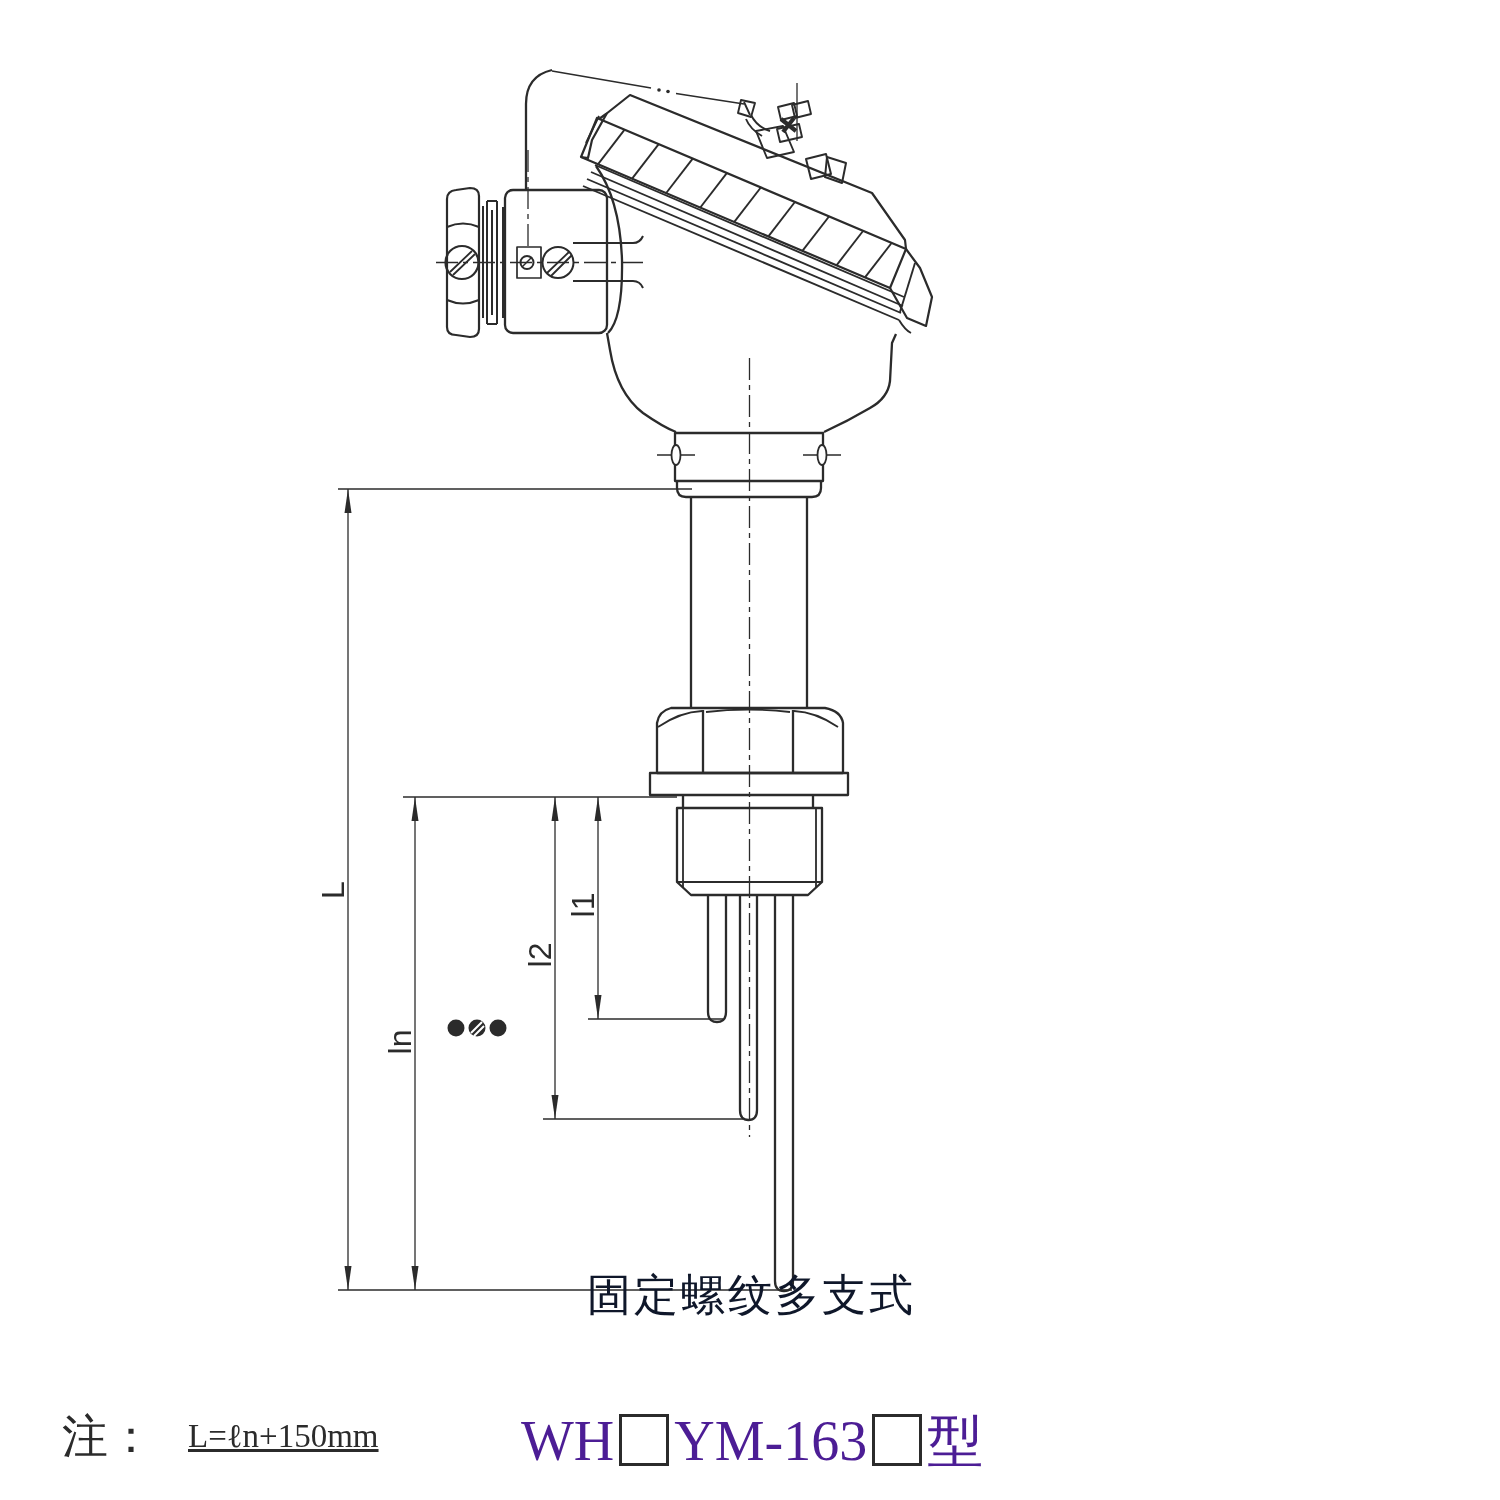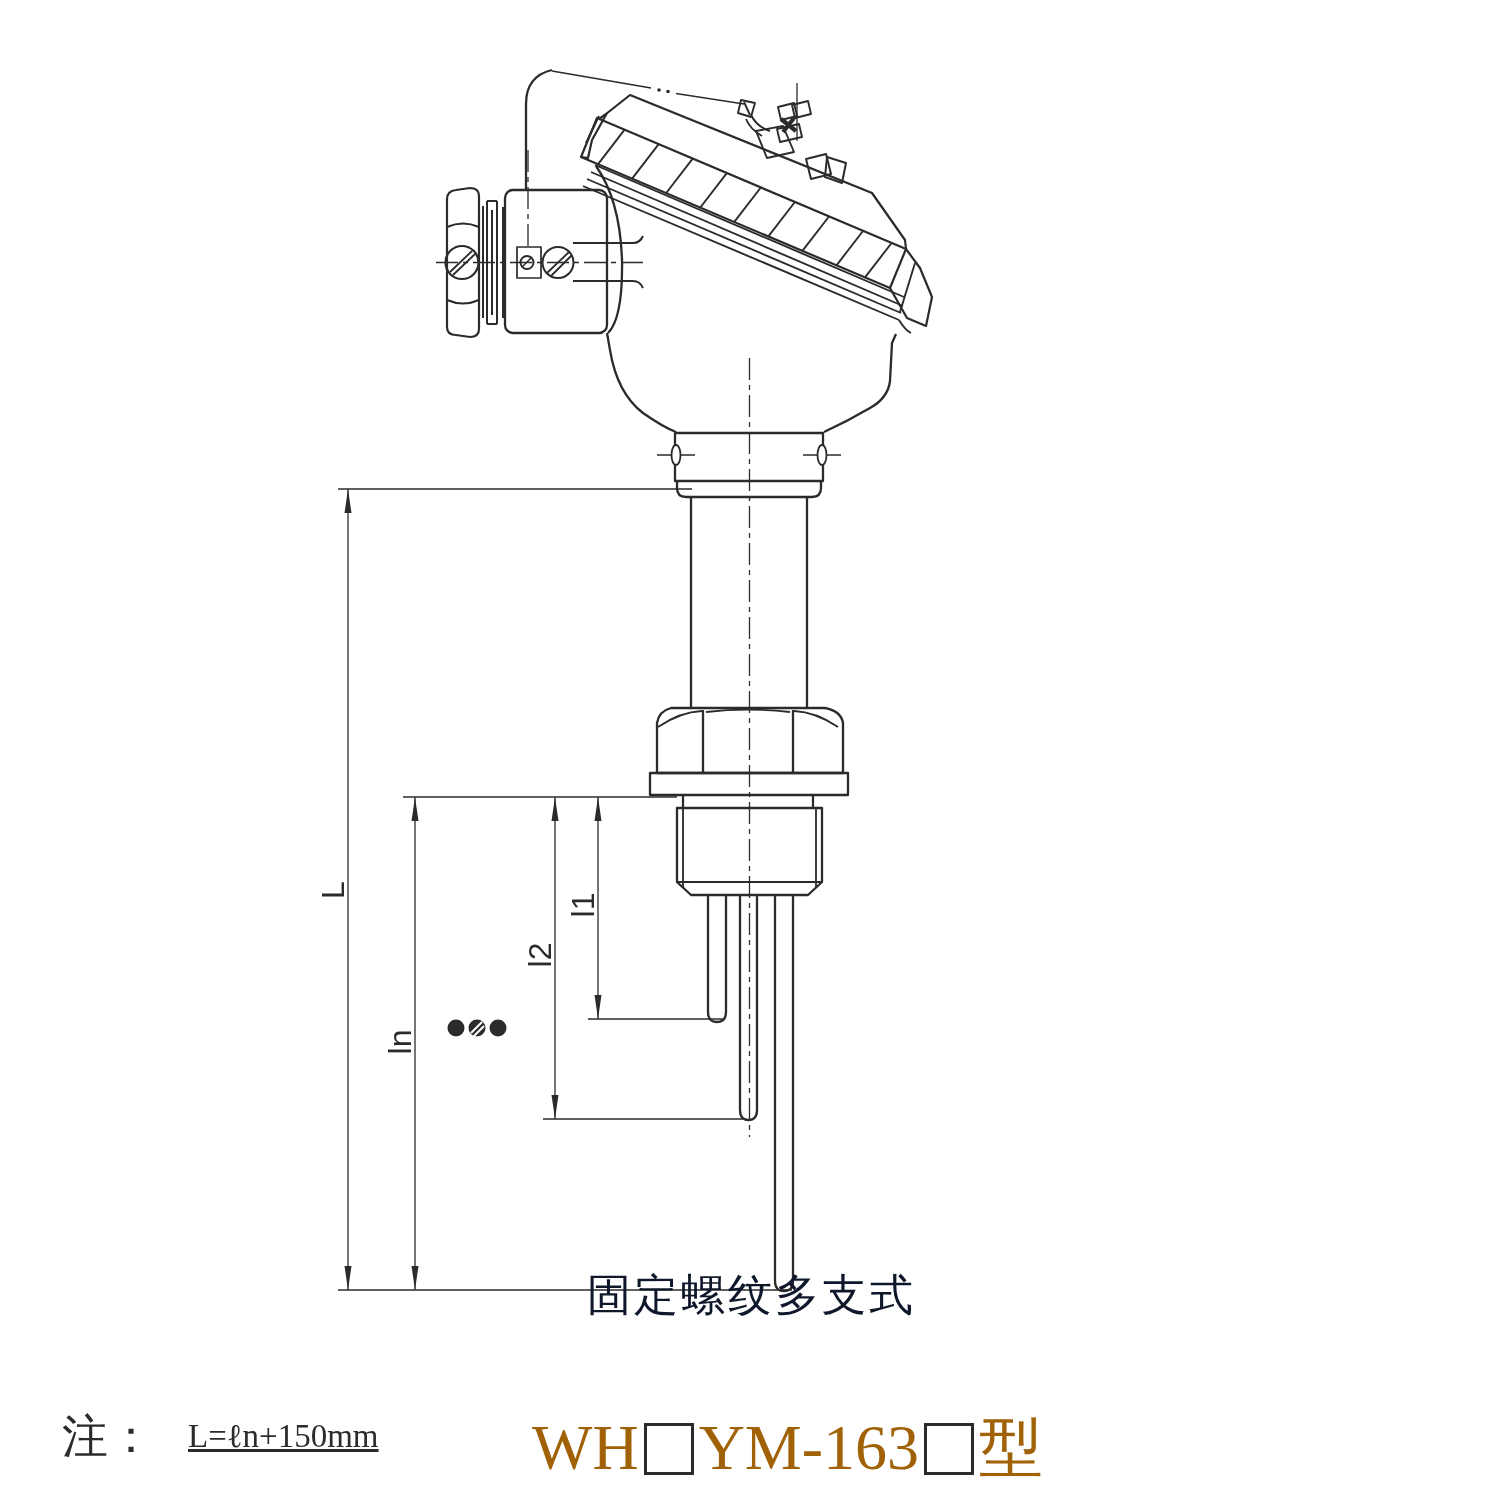--- a/index.html
+++ b/index.html
@@ -1,21 +1,21 @@
 <!DOCTYPE html>
 <html><head>
 <meta charset="utf-8">
 <style>
   html,body{margin:0;padding:0;background:#ffffff;}
   #stage{position:relative;width:1500px;height:1500px;background:#ffffff;overflow:hidden;
          font-family:"Liberation Serif", serif;color:#2b2b2b;}
   #drawing-svg{position:absolute;left:0;top:0;}
   .caption1{position:absolute;left:587px;top:1266px;font-size:44px;letter-spacing:3px;
             white-space:nowrap;color:#0f172a;}
-  .caption2{position:absolute;left:532px;top:1404px;font-size:64px;white-space:nowrap;color:#a16207;}
+  .caption2{position:absolute;left:521px;top:1404px;font-size:56px;white-space:nowrap;color:#4c1d95;}
   .caption2 .seg{display:inline-block;vertical-align:baseline;}
   .caption2 .model-box{display:inline-block;width:44px;height:46px;border:3px solid #2b2b2b;
             margin:0 5px;vertical-align:-6px;background:#fff;}
   .note{position:absolute;left:62px;top:1406px;white-space:nowrap;}
   .note .note-label{font-size:46px;vertical-align:top;}
   .note .note-formula{font-size:33px;margin-left:34px;vertical-align:top;position:relative;top:12px;text-decoration:underline;}
   svg *{vector-effect:none;}
 </style>
 </head>
 <body>

